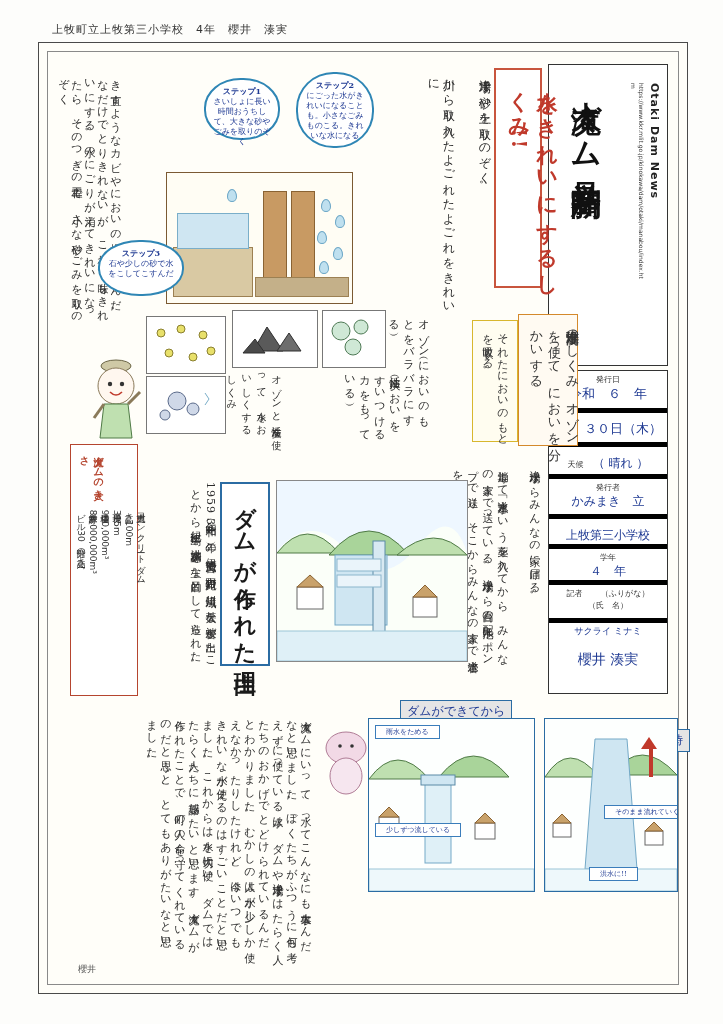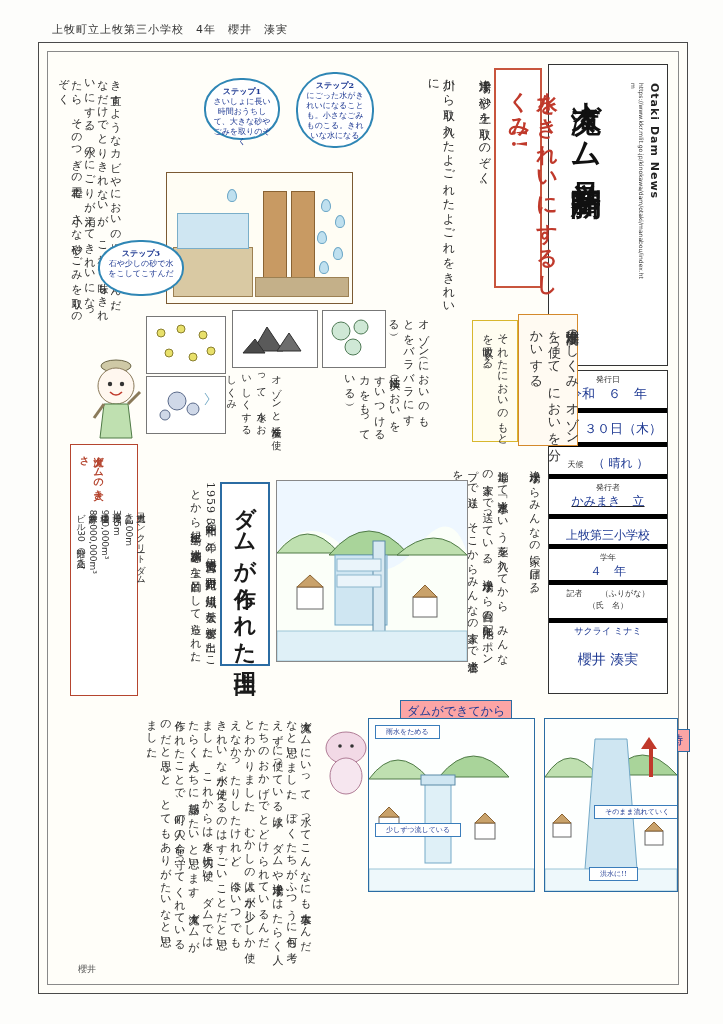--- a/index.html
+++ b/index.html
@@ -190,21 +190,21 @@
   .landscape{
     position:absolute;left:228px;top:428px;width:190px;height:180px;
     border:1.2px solid #888;background:#fbfff9;overflow:hidden;
   }
   
   .bottom-left-text{
     position:absolute;left:24px;top:660px;width:240px;height:235px;
     font-size:11px;
   }
   .tag{
-    position:absolute;border:1.4px solid #2b6ca3;background:#fca5a5;
+    position:absolute;border:1.4px solid #2b6ca3;background:#e5e5e5;
     font-family:"DejaVu Serif",serif;font-size:12px;color:#1f3a93;
     padding:2px 6px;white-space:nowrap;
   }
   .bot-box{
     position:absolute;border:1.5px solid #2b6ca3;background:#fdfffe;
     overflow:hidden;
   }
   .mini-label{
     position:absolute;border:1px solid #3b7dbb;background:#fff;
     font-size:7px;color:#1f3a93;padding:1px 10px;white-space:nowrap;
@@ -236,21 +236,21 @@
           <div class="info-label">発行日</div>
           <div class="info-value hand blue" style="font-size:13px;">令和　６　年</div>
         </div>
         <div class="info-row" style="height:34px;padding-top:7px;">
           <div class="info-value hand blue" style="font-size:13px;">５月 ３０日（木）</div>
         </div>
         <div class="info-row" style="height:32px;padding-top:8px;">
           <span class="info-label">天候</span>
           <span class="info-value hand blue" style="font-size:12px;margin-left:6px;">（ 晴れ ）</span>
         </div>
-        <div class="info-row" style="height:40px;text-decoration:underline;">
+        <div class="info-row" style="height:40px;">
           <div class="info-label">発行者</div>
           <div class="info-value hand blue" style="font-size:12px;">かみまき　立</div>
         </div>
         <div class="info-row" style="height:30px;padding-top:8px;">
           <div class="info-value hand blue" style="font-size:12px;">上牧第三小学校</div>
         </div>
         <div class="info-row" style="height:36px;">
           <div class="info-label">学年</div>
           <div class="info-value hand blue" style="font-size:12px;">４　年</div>
         </div>
@@ -422,21 +422,21 @@
           <path d="M66 56 Q96 16 132 56 Z" fill="#a9d49a" stroke="#4f7a46"></path>
           <path d="M50 20 L82 20 L92 150 L40 150 Z" fill="#cfe6f2" stroke="#74a9c7"></path>
           <path d="M96 30 l8 -12 8 12 z" fill="#c0392b"></path>
           <rect x="104" y="28" width="4" height="30" fill="#c0392b"></rect>
           <rect x="8" y="104" width="18" height="14" fill="#fff" stroke="#666"></rect>
           <polygon points="8,104 17,95 26,104" fill="#c9a26b" stroke="#8a6333"></polygon>
           <rect x="100" y="112" width="18" height="14" fill="#fff" stroke="#666"></rect>
           <polygon points="100,112 109,103 118,112" fill="#c9a26b" stroke="#8a6333"></polygon>
           <rect x="0" y="150" width="132" height="22" fill="#eef8fb" stroke="#9cc6d8"></rect>
         </svg>
-        <div class="mini-label" style="left:49px;top:86px;">そのまま流れていく</div>
+        <div class="mini-label" style="left:59px;top:86px;">そのまま流れていく</div>
         <div class="mini-label" style="left:44px;top:148px;">洪水に!!</div>
       </div>
 
       <div class="vtext bottom-left-text" style="line-height:14px;">大滝ダムにいって、水ってこんなにも大事なんだなと思いました。ぼくたちがふつうに何も考えずに使っている水は、ダムや浄水場ではたらく人たちのおかげでとどけられているんだとわかりました。むかしの人は水が少ししか使えなかったりしたけれど、今はいつでもきれいな水が使えるのはすごいことだと思いました。これからは水を大切に使い、ダムではたらく人たちに感謝したいと思います。大滝ダムが作られたことで、町の人の命を守ってくれているのだと思うと、とてもありがたいなと思いました。</div>
 
       <svg style="position:absolute;left:268px;top:672px;width:60px;height:80px;" viewBox="0 0 60 80">
         <ellipse cx="30" cy="24" rx="20" ry="16" fill="#f2d9e6" stroke="#b07c96"></ellipse>
         <ellipse cx="30" cy="52" rx="16" ry="18" fill="#f6e6ef" stroke="#b07c96"></ellipse>
         <circle cx="24" cy="22" r="1.8" fill="#333"></circle>
         <circle cx="36" cy="22" r="1.8" fill="#333"></circle>

